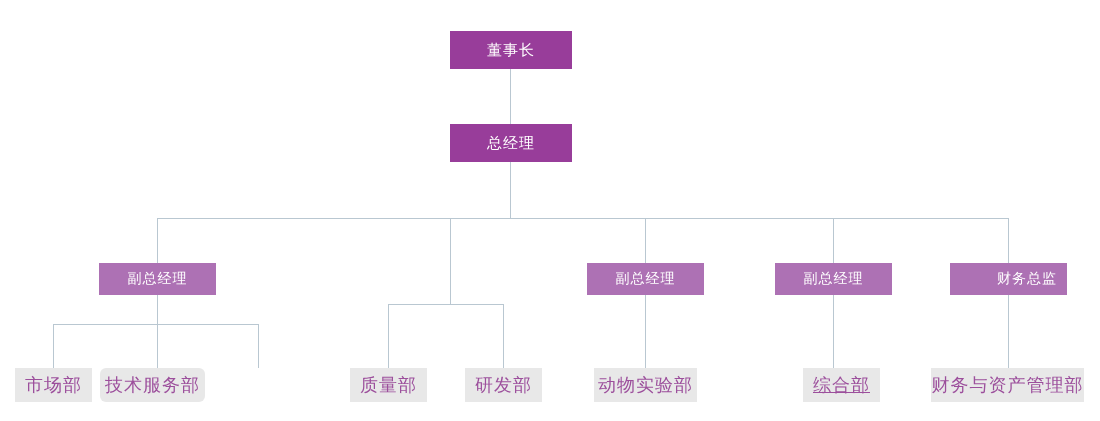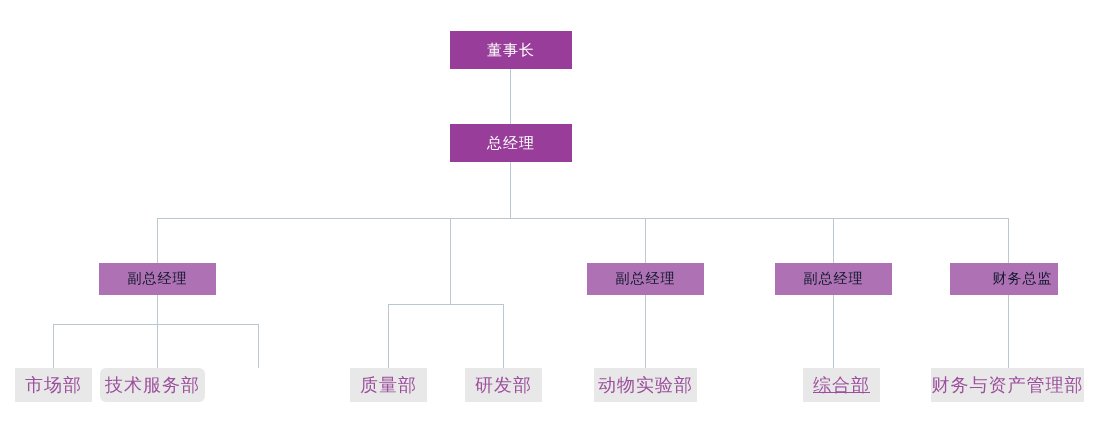--- a/index.html
+++ b/index.html
@@ -38,21 +38,21 @@
   }
   .node.lv1 {
     background: #983d9a;
     color: #ffffff;
     font-size: 15px;
     height: 38px;
     text-align: center;
   }
   .node.lv2 {
     background: #ad71b4;
-    color: #0f172a;
+    color: #ffffff;
     font-size: 14px;
     height: 32px;
   }
   .node.leaf {
     background: #e8e8e8;
     color: #9c4f9c;
     font-size: 18px;
     height: 34px;
   }
 </style>
@@ -91,21 +91,21 @@
   <div class="node lv1" style="left:450px; top:31px; width:122px;">董事长</div>
 
   <div class="node lv1" style="left:450px; top:124px; width:122px;">总经理</div>
 
   <div class="node lv2" style="left:99px; top:263px; width:117px;">副总经理</div>
 
   <div class="node lv2" style="left:587px; top:263px; width:117px;">副总经理</div>
 
   <div class="node lv2" style="left:775px; top:263px; width:117px;">副总经理</div>
 
-  <div class="node lv2" style="left:950px; top:263px; width:108px;padding-left:37px;">财务总监</div>
+  <div class="node lv2" style="left:950px; top:263px; width:117px;padding-left:37px;">财务总监</div>
 
   <div class="node leaf" style="left:15px; top:368px; width:77px;">市场部</div>
 
   <div class="node leaf" style="left:100px; top:368px; width:105px;border-radius:6px;">技术服务部</div>
 
 
   <div class="node leaf" style="left:350px; top:368px; width:77px;">质量部</div>
 
   <div class="node leaf" style="left:465px; top:368px; width:77px;">研发部</div>
 

